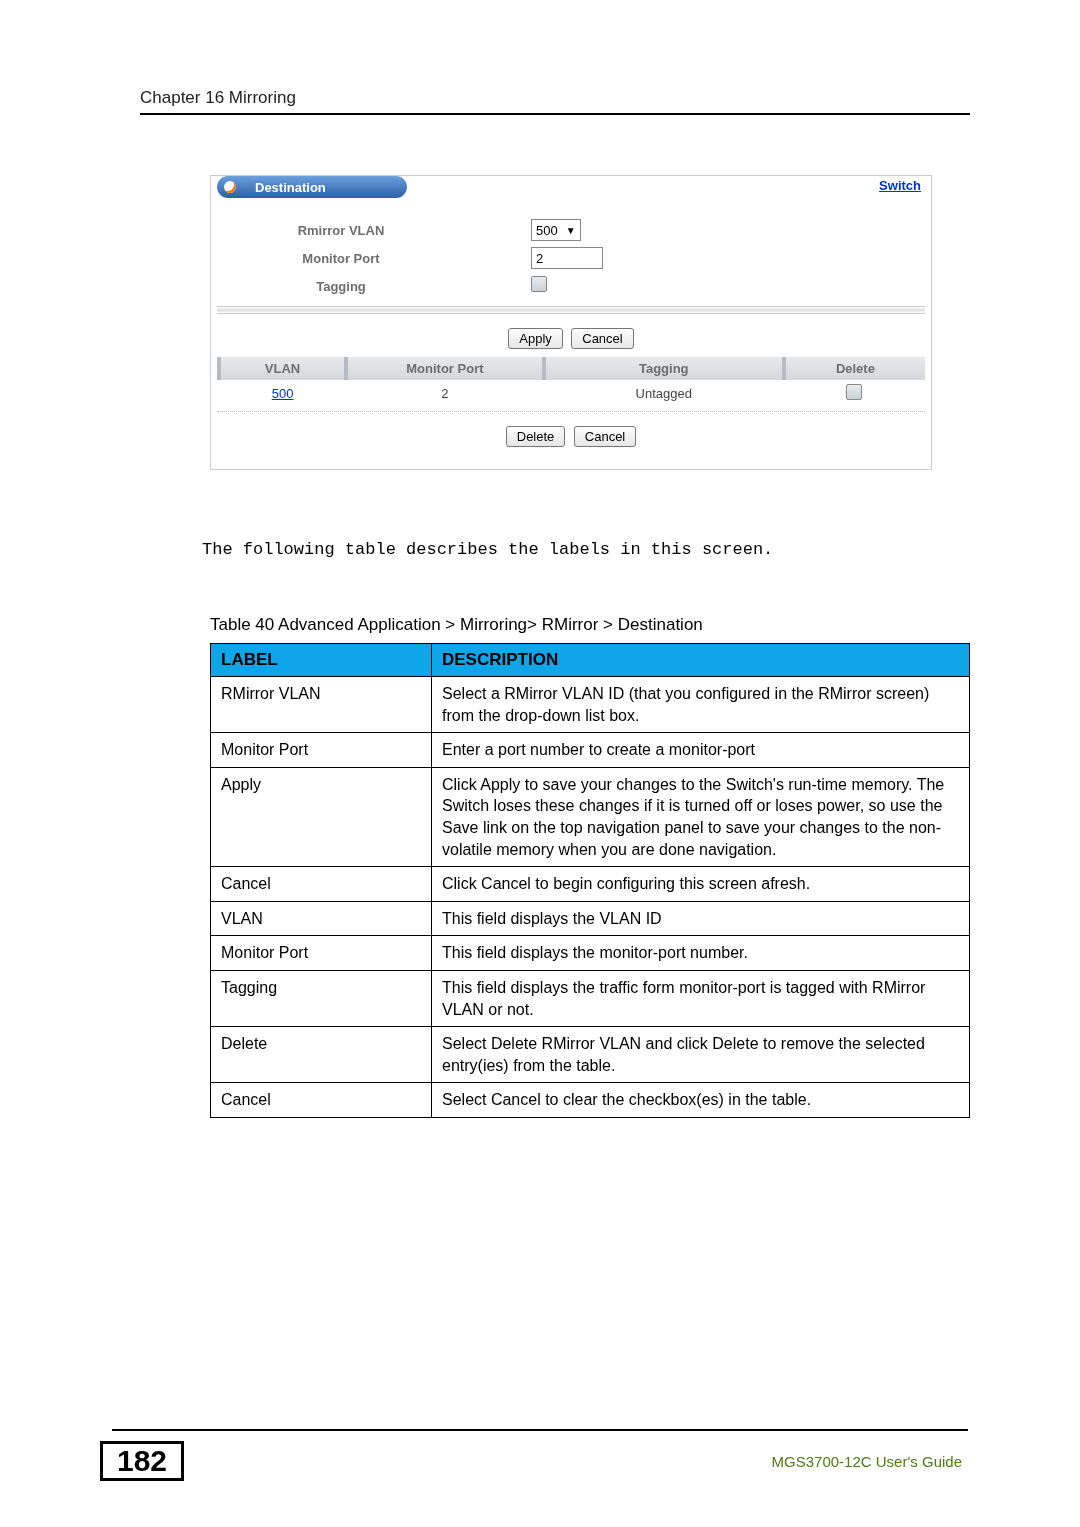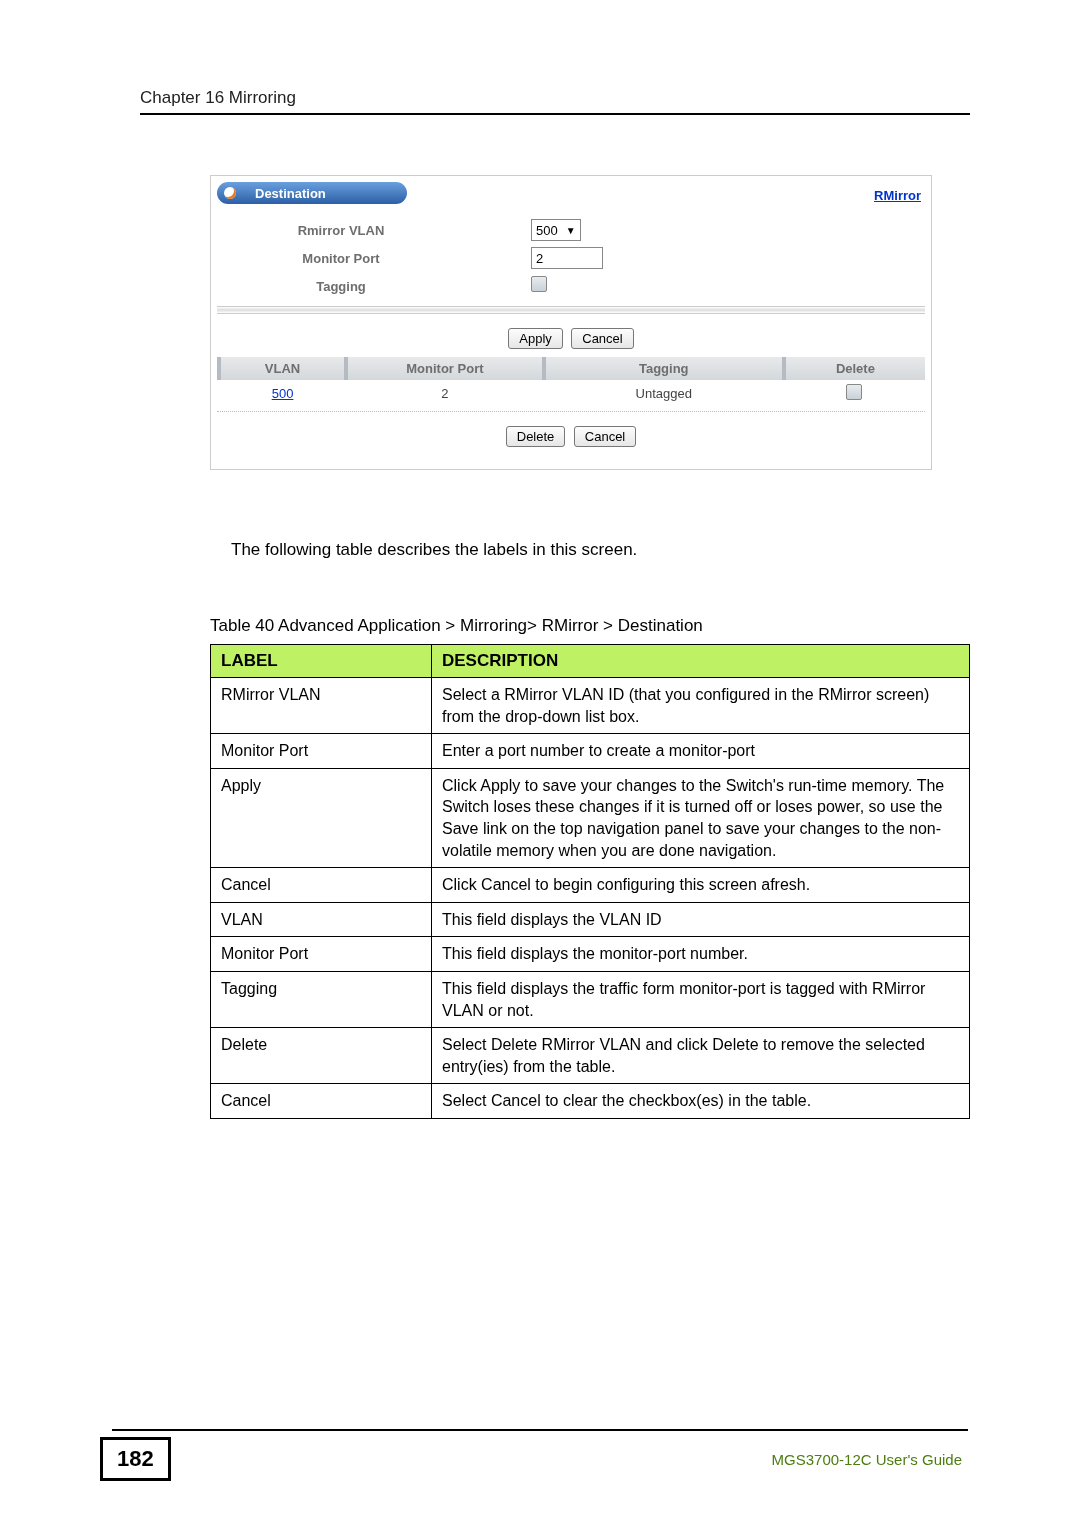--- a/index.html
+++ b/index.html
@@ -39,21 +39,21 @@
       margin-left: 70px;
       width: 720px;
       border: 1px solid #ccc;
       background: #fff;
       padding-bottom: 14px;
       margin-bottom: 70px;
     }
     .ui-titlebar {
       display: flex;
       justify-content: space-between;
-      align-items: flex-end;
+      align-items: flex-start;
       padding: 0 10px 4px 6px;
       height: 28px;
     }
     .ui-title-left {
       display: inline-flex;
       align-items: center;
       gap: 0px;
     }
     .ui-title-pill {
       height: 22px;
@@ -124,79 +124,79 @@
       background:linear-gradient(#e7e9eb,#d5d8db);
       color:#6e6e6e;font-weight:bold;text-align:center;padding:4px 0;
       border-left:4px solid #b5bbc2;
     }
     .ui-table thead td:first-child{border-left:4px solid #b5bbc2;}
     .ui-table tbody td{ text-align:center;padding:4px 0;color:#444;}
     .ui-table tbody td a{color:#0033cc;text-decoration:underline;}
     .dotted-bottom { border-bottom:1.5px dotted #bbb; height:4px; margin:0 6px 12px;}
 
     .body-text{
-      font-family: Liberation Sans, sans-serif;
+      font-family: Liberation Mono, monospace;
       font-size:17px;color:#000;
-      margin-left:91px;margin-bottom:56px;
+      margin-left:62px;margin-bottom:56px;
     }
 
     
     .desc-table{
       margin-left:70px;
       width:760px;
       border-collapse:collapse;
       border:1.5px solid #000;
       font-family: Verdana, sans-serif;
       color:#000;
       font-size:16px;
     }
     .desc-table th{
-      background:#bef264;
+      background:#0ea5e9;
       text-align:left;padding:6px 10px;border:1.5px solid #000;
       font-size:17px;
     }
     .desc-table td{
       padding:6px 10px;border:1px solid #000;vertical-align:top;
       line-height:1.35;
     }
     .desc-table td:first-child{width:200px;}
 
     
     .footer {
       position:absolute;left:0;right:0;bottom:46px;
       display:flex;justify-content:space-between;align-items:center;
       padding:0 118px 0 100px;
     }
     .footer-hr{
       position:absolute;left:112px;right:112px;bottom:96px;
       border-top:2px solid #000;
     }
     .page-num-box{
-      border:3px solid #000;padding:6px 14px;
-      font-family: Verdana, sans-serif;font-weight:bold;font-size:22px;
+      border:3px solid #000;padding:0 14px;
+      font-family: Verdana, sans-serif;font-weight:bold;font-size:30px;
     }
     .footer-right{font-family: Verdana, sans-serif;font-size:15px;color:#4d7c0f;}
   </style>
 </head>
 <body>
 
 <div class="page">
   <div class="chapter-header">Chapter 16 Mirroring</div>
 
 
   <div class="ui-screenshot">
     <div class="ui-titlebar">
       <span class="ui-title-left">
         <span class="ui-title-pill">
           <span class="pill-cap"></span>
           <span class="pill-body">Destination</span>
         </span>
       </span>
       <span class="ui-title-right">
-        <a>RMirror</a>
+        <a>Switch</a>
       </span>
     </div>
 
     <div class="ui-form">
       <div class="ui-row">
         <span class="lbl">Rmirror VLAN</span>
         <span class="ctl">
           <span class="ui-select">
             <span>500</span>
             <span class="arrow">▼</span>

